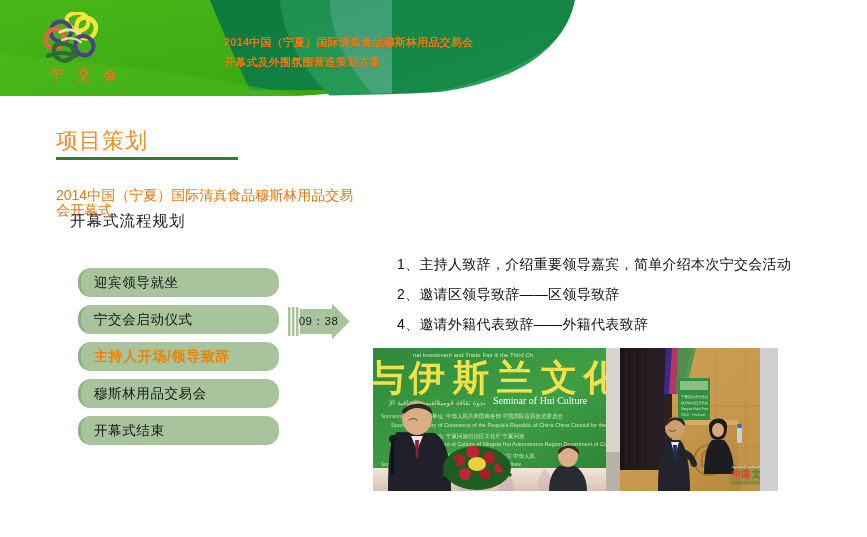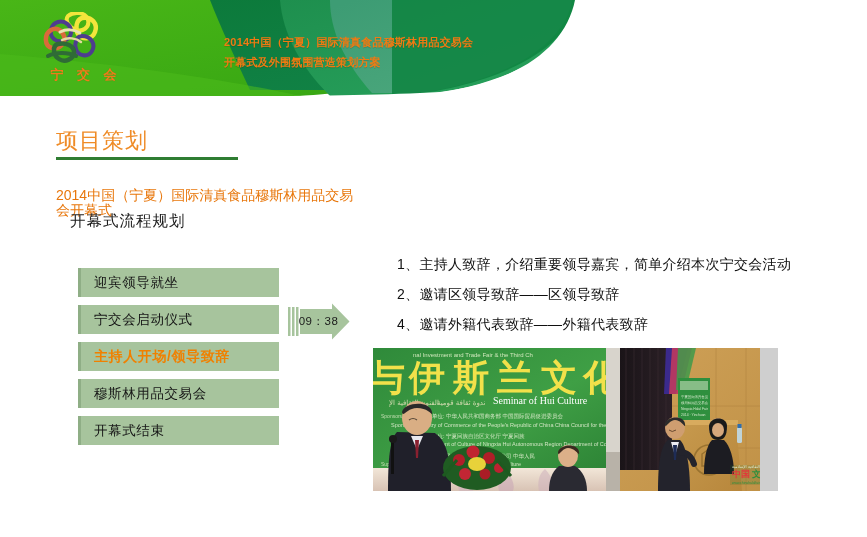--- a/index.html
+++ b/index.html
@@ -57,21 +57,21 @@
     position:absolute; left:70px; top:211px;
     font-size:15.5px; color:#1a1a1a; letter-spacing:1px;
   }
   .flow {
     position:absolute; left:78px; top:268px; width:201px;
   }
   .flow-item {
     height:29px; margin-bottom:8px; background:#a7c49d;
     border-left:3px solid #8fae86;
     display:flex; align-items:center; padding-left:13px;
-    font-size:13.5px; color:#161616; letter-spacing:.6px;
+    font-size:13.5px; color:#161616; letter-spacing:.6px;border-radius:13px;
   }
   .flow-item.is-active {
     color:#f08000; font-weight:bold; font-size:14px;
   }
 
   
   .arrow-badge {
     position:absolute; left:288px; top:303px;
     width:62px; height:37px;padding-left:15px;
   }

